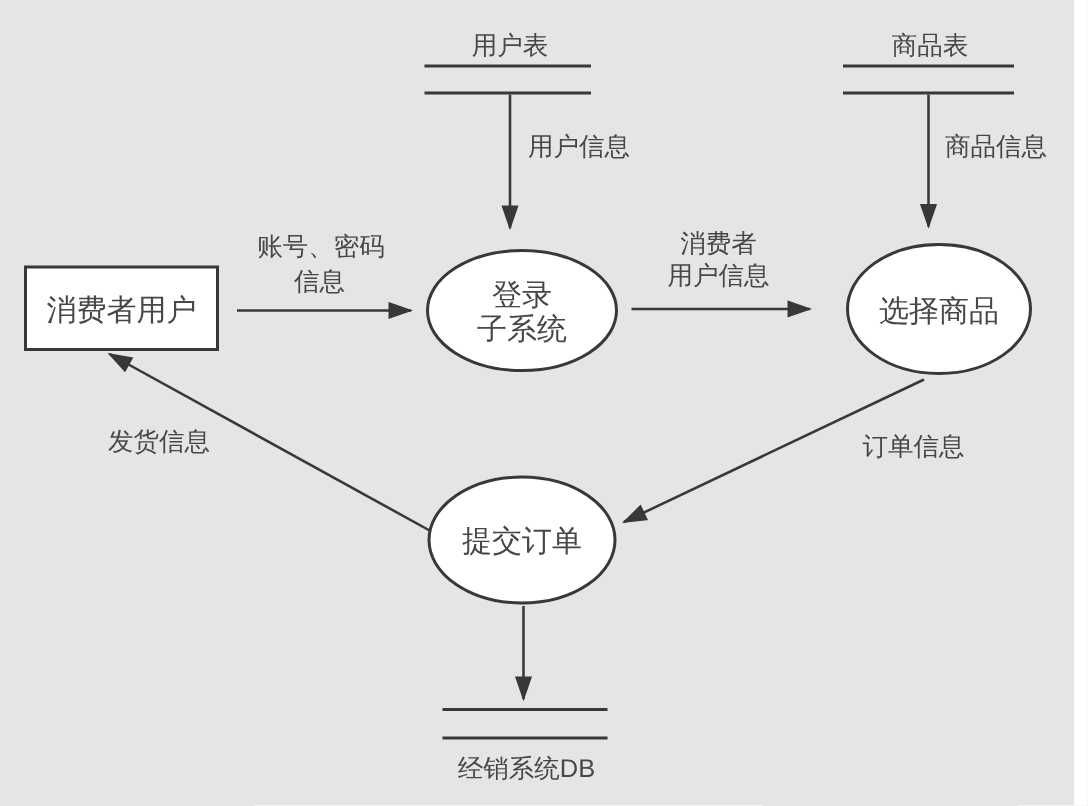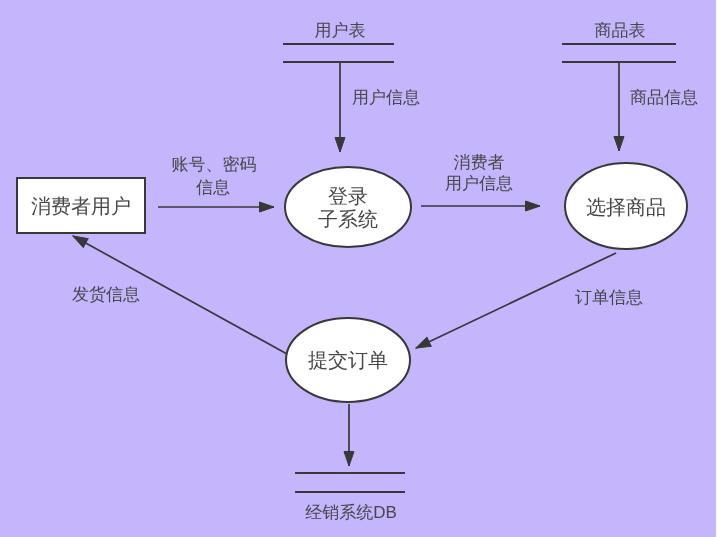--- a/index.html
+++ b/index.html
@@ -8,21 +8,21 @@
     background: #ffffff;
     width: 725px;
     height: 537px;
     overflow: hidden;
     font-family: "Liberation Sans", "DejaVu Sans", sans-serif;
   }
   .canvas {
     position: relative;
     width: 716px;
     height: 537px;
-    background: #c4b5fd;
+    background: #e5e5e5;
   }
   svg text {
     fill: #474747;
     font-family: "Liberation Sans", "DejaVu Sans", sans-serif;
   }
   .shape-label { font-size: 20px; }
   .flow-label  { font-size: 17px; }
   .store-label { font-size: 17px; }
   .stroke-line {
     stroke: #383838;

